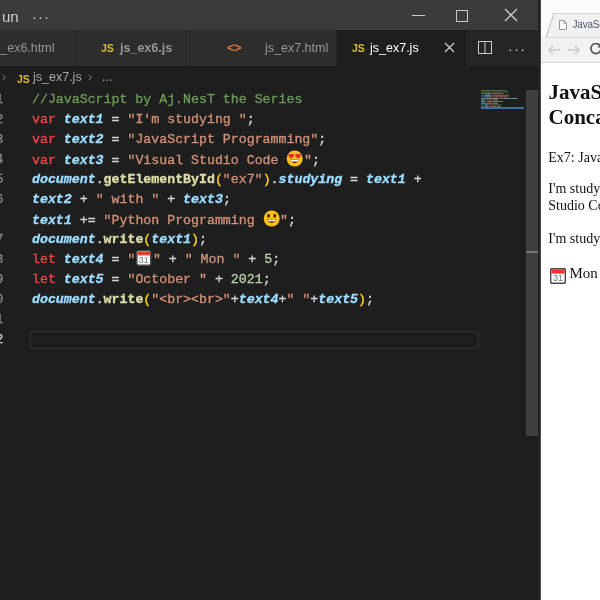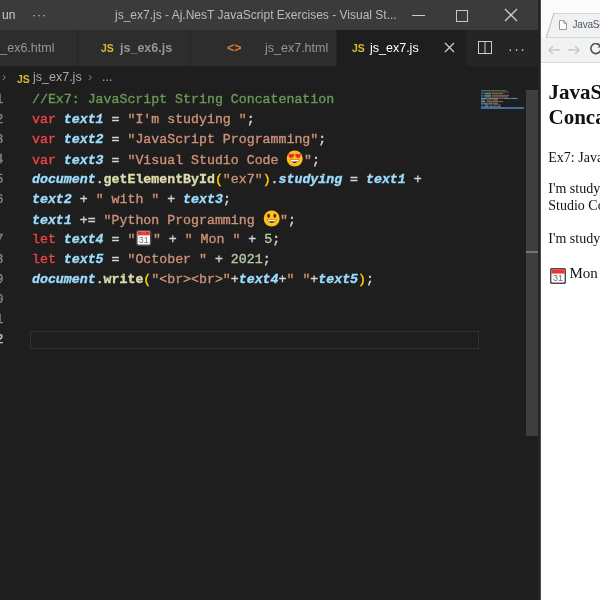--- a/index.html
+++ b/index.html
@@ -1,20 +1,20 @@
 <!DOCTYPE html>
 <html><head>
 <meta charset="utf-8">
 <style>
 html,body{margin:0;padding:0;}
 #stage{position:relative;width:600px;height:600px;overflow:hidden;background:#1e1e1e;font-family:"Liberation Sans",sans-serif;}
 .abs{position:absolute;}
 
 #vsc{position:absolute;left:0;top:0;width:540px;height:600px;background:#1e1e1e;}
-#titlebar{position:absolute;left:0;top:0;width:540px;height:30px;background:#3b3b3b;color:#cccccc;font-size:12px;}
+#titlebar{position:absolute;left:0;top:0;width:540px;height:30px;background:#3b3b3b;color:#cccccc;font-size:15px;}
 #tabbar{position:absolute;left:0;top:30px;width:540px;height:36px;background:#252526;}
 .tab{position:absolute;top:0;height:36px;background:#2d2d2d;color:#969696;font-size:12.5px;}
 .tabtxt{position:absolute;top:11px;}
 #tabactive{background:#1e1e1e;color:#ffffff;}
 #breadcrumb{position:absolute;left:0;top:66px;width:540px;height:24px;background:#1e1e1e;color:#a9a9a9;font-size:12.5px;}
 .jsicon{font-weight:700;font-size:10.5px;color:#d6ba32;font-style:normal;}
 
 #code{position:absolute;left:32px;top:90px;font-family:"Liberation Mono",monospace;font-size:13.25px;line-height:20px;-webkit-text-stroke:0.35px;}
 #code .row{height:20px;white-space:pre;}
 #gutter{position:absolute;left:-24.5px;top:90px;width:28px;font-family:"Liberation Mono",monospace;font-size:13.25px;line-height:20px;color:#858585;text-align:right;-webkit-text-stroke:0.35px;}
@@ -38,21 +38,20 @@
 .bline{position:absolute;white-space:pre;}
 </style>
 </head>
 <body>
 <div id="stage">
   <div id="vsc">
 
     <div id="titlebar">
       <div class="abs" style="left:2px;top:8px;">un</div>
       <div class="abs" style="left:32px;top:8px;letter-spacing:1px;">···</div>
-      <div class="abs" style="left:115px;top:8px;color:#bbbbbb;">js_ex7.js - Aj.NesT JavaScript Exercises - Visual St...</div>
       <div class="abs" style="left:412px;top:15px;width:13px;height:1px;background:#cccccc;"></div>
       <div class="abs" style="left:456px;top:10px;width:10px;height:10px;border:1px solid #c8c8c8;"></div>
       <svg class="abs" style="left:504px;top:8px;" width="14" height="14">
           <path d="M1 1 L13 13 M13 1 L1 13" stroke="#cccccc" stroke-width="1.3"></path>
         </svg>
     </div>
 
     <div id="tabbar">
       <div class="tab" style="left:0;width:77px;">
           <span class="tabtxt" style="left:-6px;">s_ex6.html</span>
@@ -97,39 +96,40 @@
         <div>&nbsp;</div>
         <div>7</div>
         <div>8</div>
         <div>9</div>
         <div>10</div>
         <div>11</div>
         <div style="color:#c6c6c6;">12</div>
     </div>
 
     <div id="code">
-      <div class="row"><span class="c">//Ex7: JavaScript String Concatenation</span></div>
+      <div class="row"><span class="c">//JavaScript by Aj.NesT the Series</span></div>
       <div class="row"><span class="k">var</span><span class="o"> </span><span class="i">text1</span><span class="o"> = </span><span class="s">"I'm studying "</span><span class="o">;</span></div>
       <div class="row"><span class="k">var</span><span class="o"> </span><span class="i">text2</span><span class="o"> = </span><span class="s">"JavaScript Programming"</span><span class="o">;</span></div>
       <div class="row"><span class="k">var</span><span class="o"> </span><span class="i">text3</span><span class="o"> = </span><span class="s">"Visual Studio Code <svg class="emj" width="17.5" height="17" viewBox="0 0 17.5 17">
               <circle cx="8.7" cy="8.5" r="8" fill="#fcc21b"></circle>
               <path d="M5.3 4.4 c-0.6-1 -2.9-1.2 -2.9 0.6 c0 1.7 2.2 3 2.9 3.4 c0.7-0.4 2.9-1.7 2.9-3.4 c0-1.8-2.3-1.6-2.9-0.6z" fill="#e8293c"></path>
               <path d="M12.1 4.4 c-0.6-1 -2.9-1.2 -2.9 0.6 c0 1.7 2.2 3 2.9 3.4 c0.7-0.4 2.9-1.7 2.9-3.4 c0-1.8-2.3-1.6-2.9-0.6z" fill="#e8293c"></path>
               <path d="M3.9 9.8 q4.8 6.8 9.6 0z" fill="#5f2000"></path>
               <path d="M4.6 10 h8.2 l-.6 1.5 h-7z" fill="#ffffff"></path>
             </svg>"</span><span class="o">;</span></div>
       <div class="row"><span class="i">document</span><span class="o">.</span><span class="f">getElementById</span><span class="b">(</span><span class="s">"ex7"</span><span class="b">)</span><span class="o">.</span><span class="i">studying</span><span class="o"> = </span><span class="i">text1</span><span class="o"> +</span></div>
       <div class="row"><span class="i">text2</span><span class="o"> + </span><span class="s">" with "</span><span class="o"> + </span><span class="i">text3</span><span class="o">;</span></div>
       <div class="row"><span class="i">text1</span><span class="o"> += </span><span class="s">"Python Programming <svg class="emj" width="17.5" height="17" viewBox="0 0 17.5 17">
               <circle cx="8.7" cy="8.5" r="8" fill="#fcc21b"></circle>
               <ellipse cx="5.6" cy="5.8" rx="1.4" ry="2.1" fill="#5f2000"></ellipse>
               <ellipse cx="11.8" cy="5.8" rx="1.4" ry="2.1" fill="#5f2000"></ellipse>
               <path d="M3.7 9.7 q5 6.8 10 0z" fill="#5f2000"></path>
               <path d="M4.6 9.9 h8.2 l-.5 1.4 h-7.2z" fill="#ffffff"></path>
             </svg>"</span><span class="o">;</span></div>
+      <div class="row"><span class="i">document</span><span class="o">.</span><span class="f">write</span><span class="b">(</span><span class="i">text1</span><span class="b">)</span><span class="o">;</span></div>
       <div class="row"><span class="k">let</span><span class="o"> </span><span class="i">text4</span><span class="o"> = </span><span class="s">"<svg class="emj" style="margin:0 1px;" width="15.5" height="16" viewBox="0 0 15.5 16">
               <rect x="0.8" y="0.8" width="13.9" height="14.4" rx="1.6" fill="#fff" stroke="#4a4a4a" stroke-width="1.5"></rect>
               <rect x="1.6" y="1.6" width="12.3" height="3.8" fill="#e8442e"></rect>
               <rect x="3.4" y="2.4" width="1.4" height="1.6" fill="#a03022"></rect>
               <rect x="10.6" y="2.4" width="1.4" height="1.6" fill="#a03022"></rect>
               <text x="7.7" y="12.8" font-size="8.8" font-family="Liberation Sans" fill="#6e7075" text-anchor="middle">31</text>
             </svg>"</span><span class="o"> + </span><span class="s">" Mon "</span><span class="o"> + </span><span class="n">5</span><span class="o">;</span></div>
       <div class="row"><span class="k">let</span><span class="o"> </span><span class="i">text5</span><span class="o"> = </span><span class="s">"October "</span><span class="o"> + </span><span class="n">2021</span><span class="o">;</span></div>
       <div class="row"><span class="i">document</span><span class="o">.</span><span class="f">write</span><span class="b">(</span><span class="s">"&lt;br&gt;&lt;br&gt;"</span><span class="o">+</span><span class="i">text4</span><span class="o">+</span><span class="s">" "</span><span class="o">+</span><span class="i">text5</span><span class="b">)</span><span class="o">;</span></div>
     </div>

